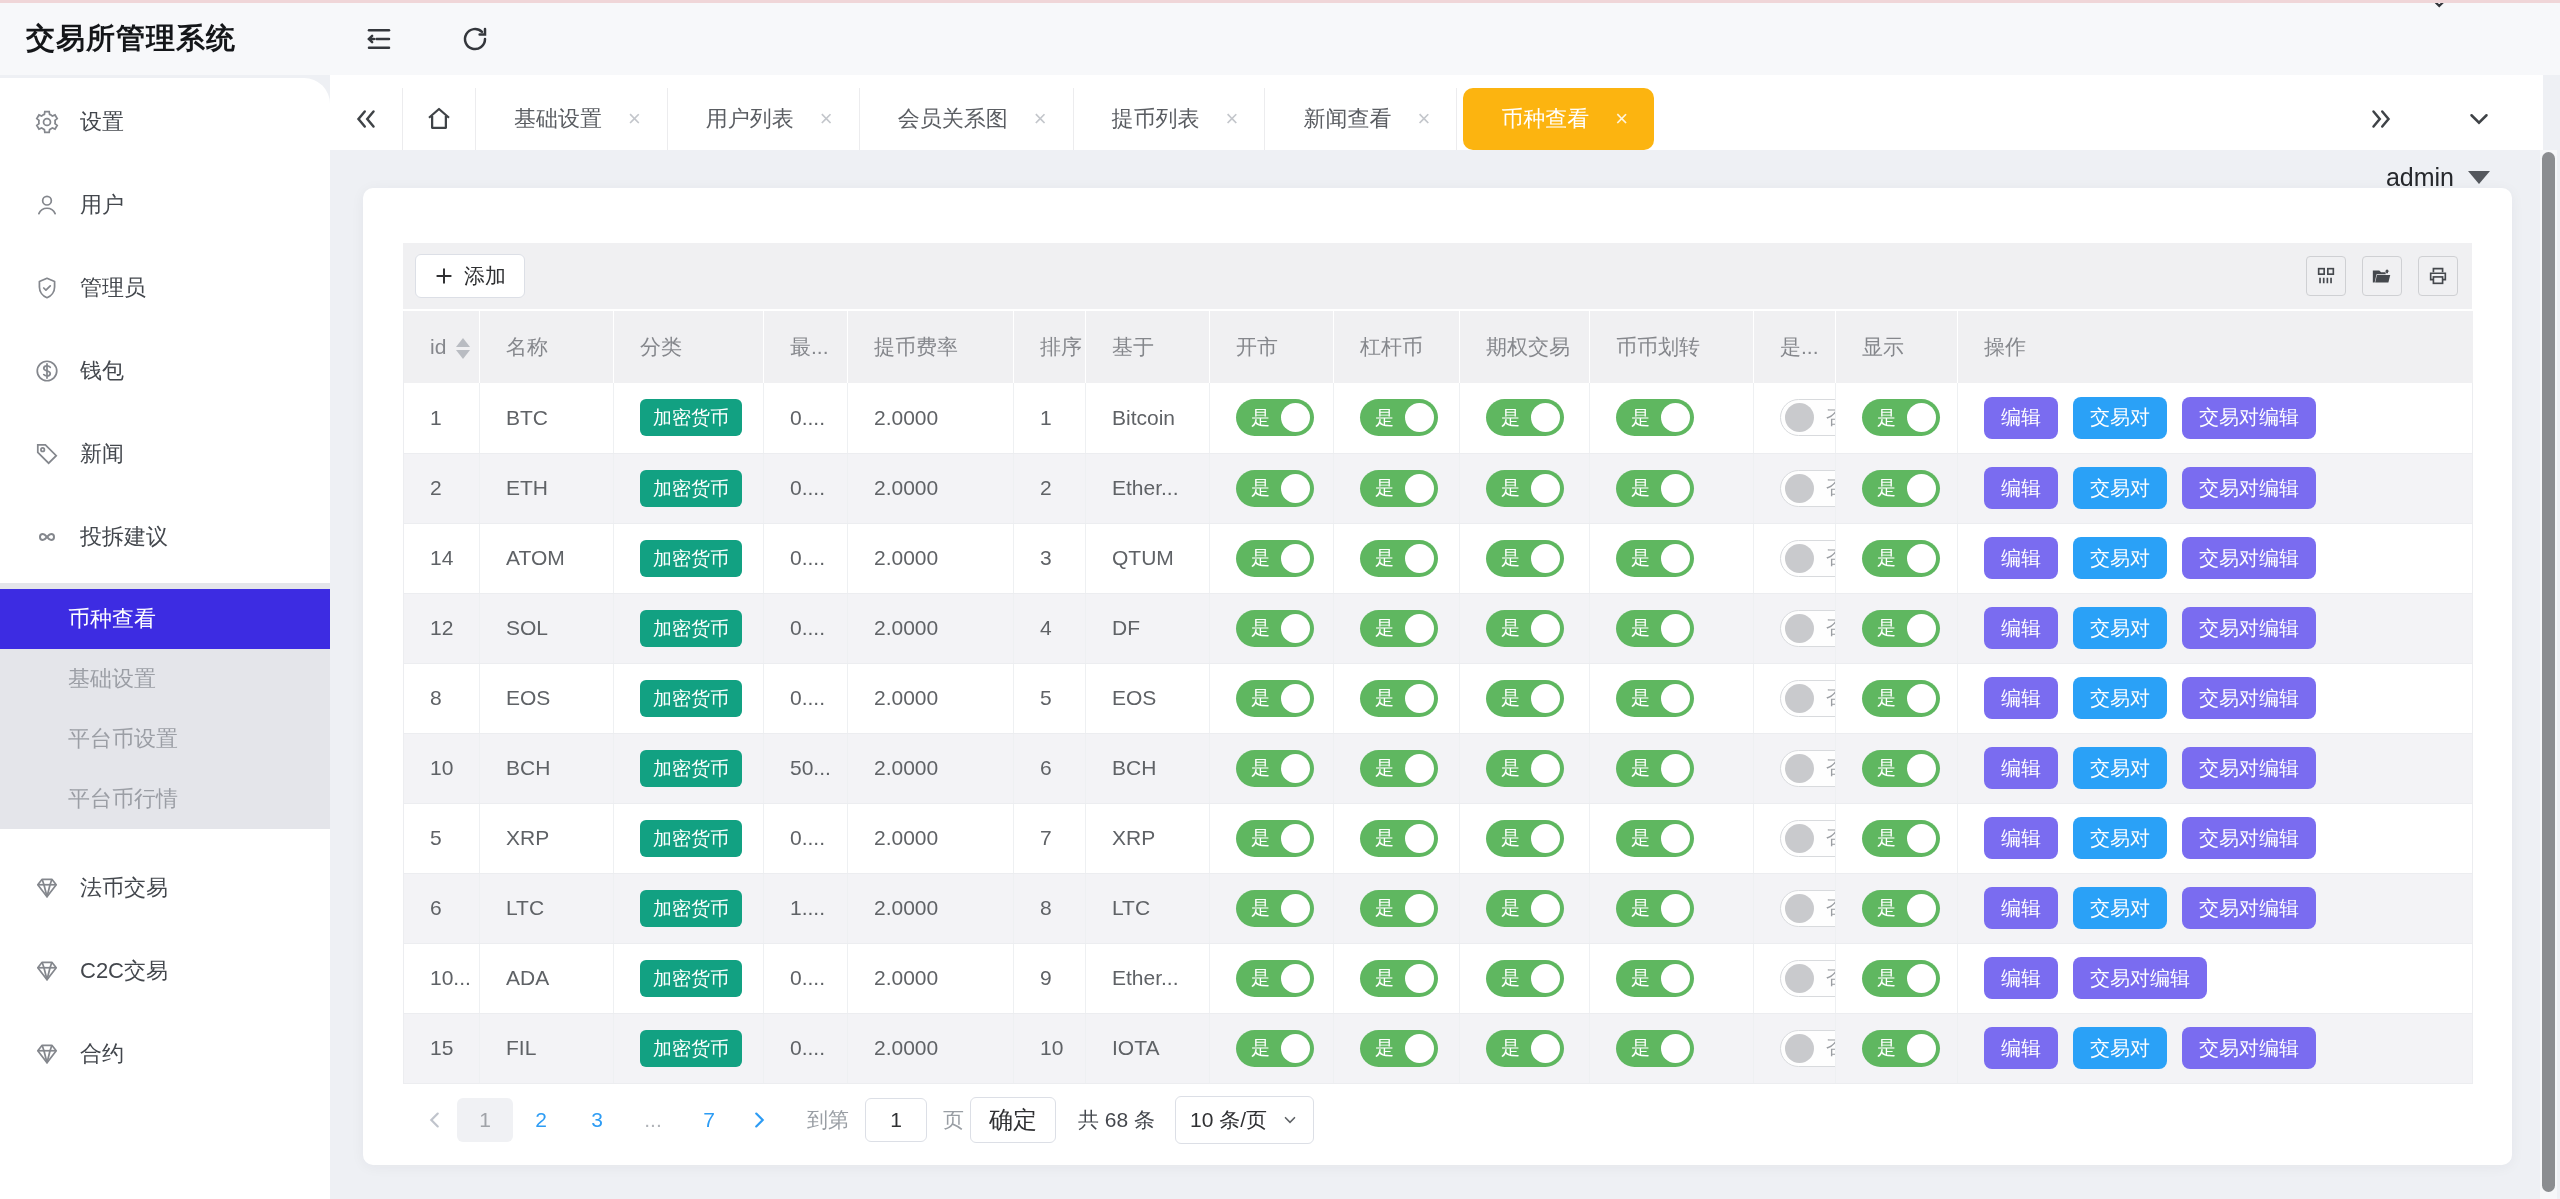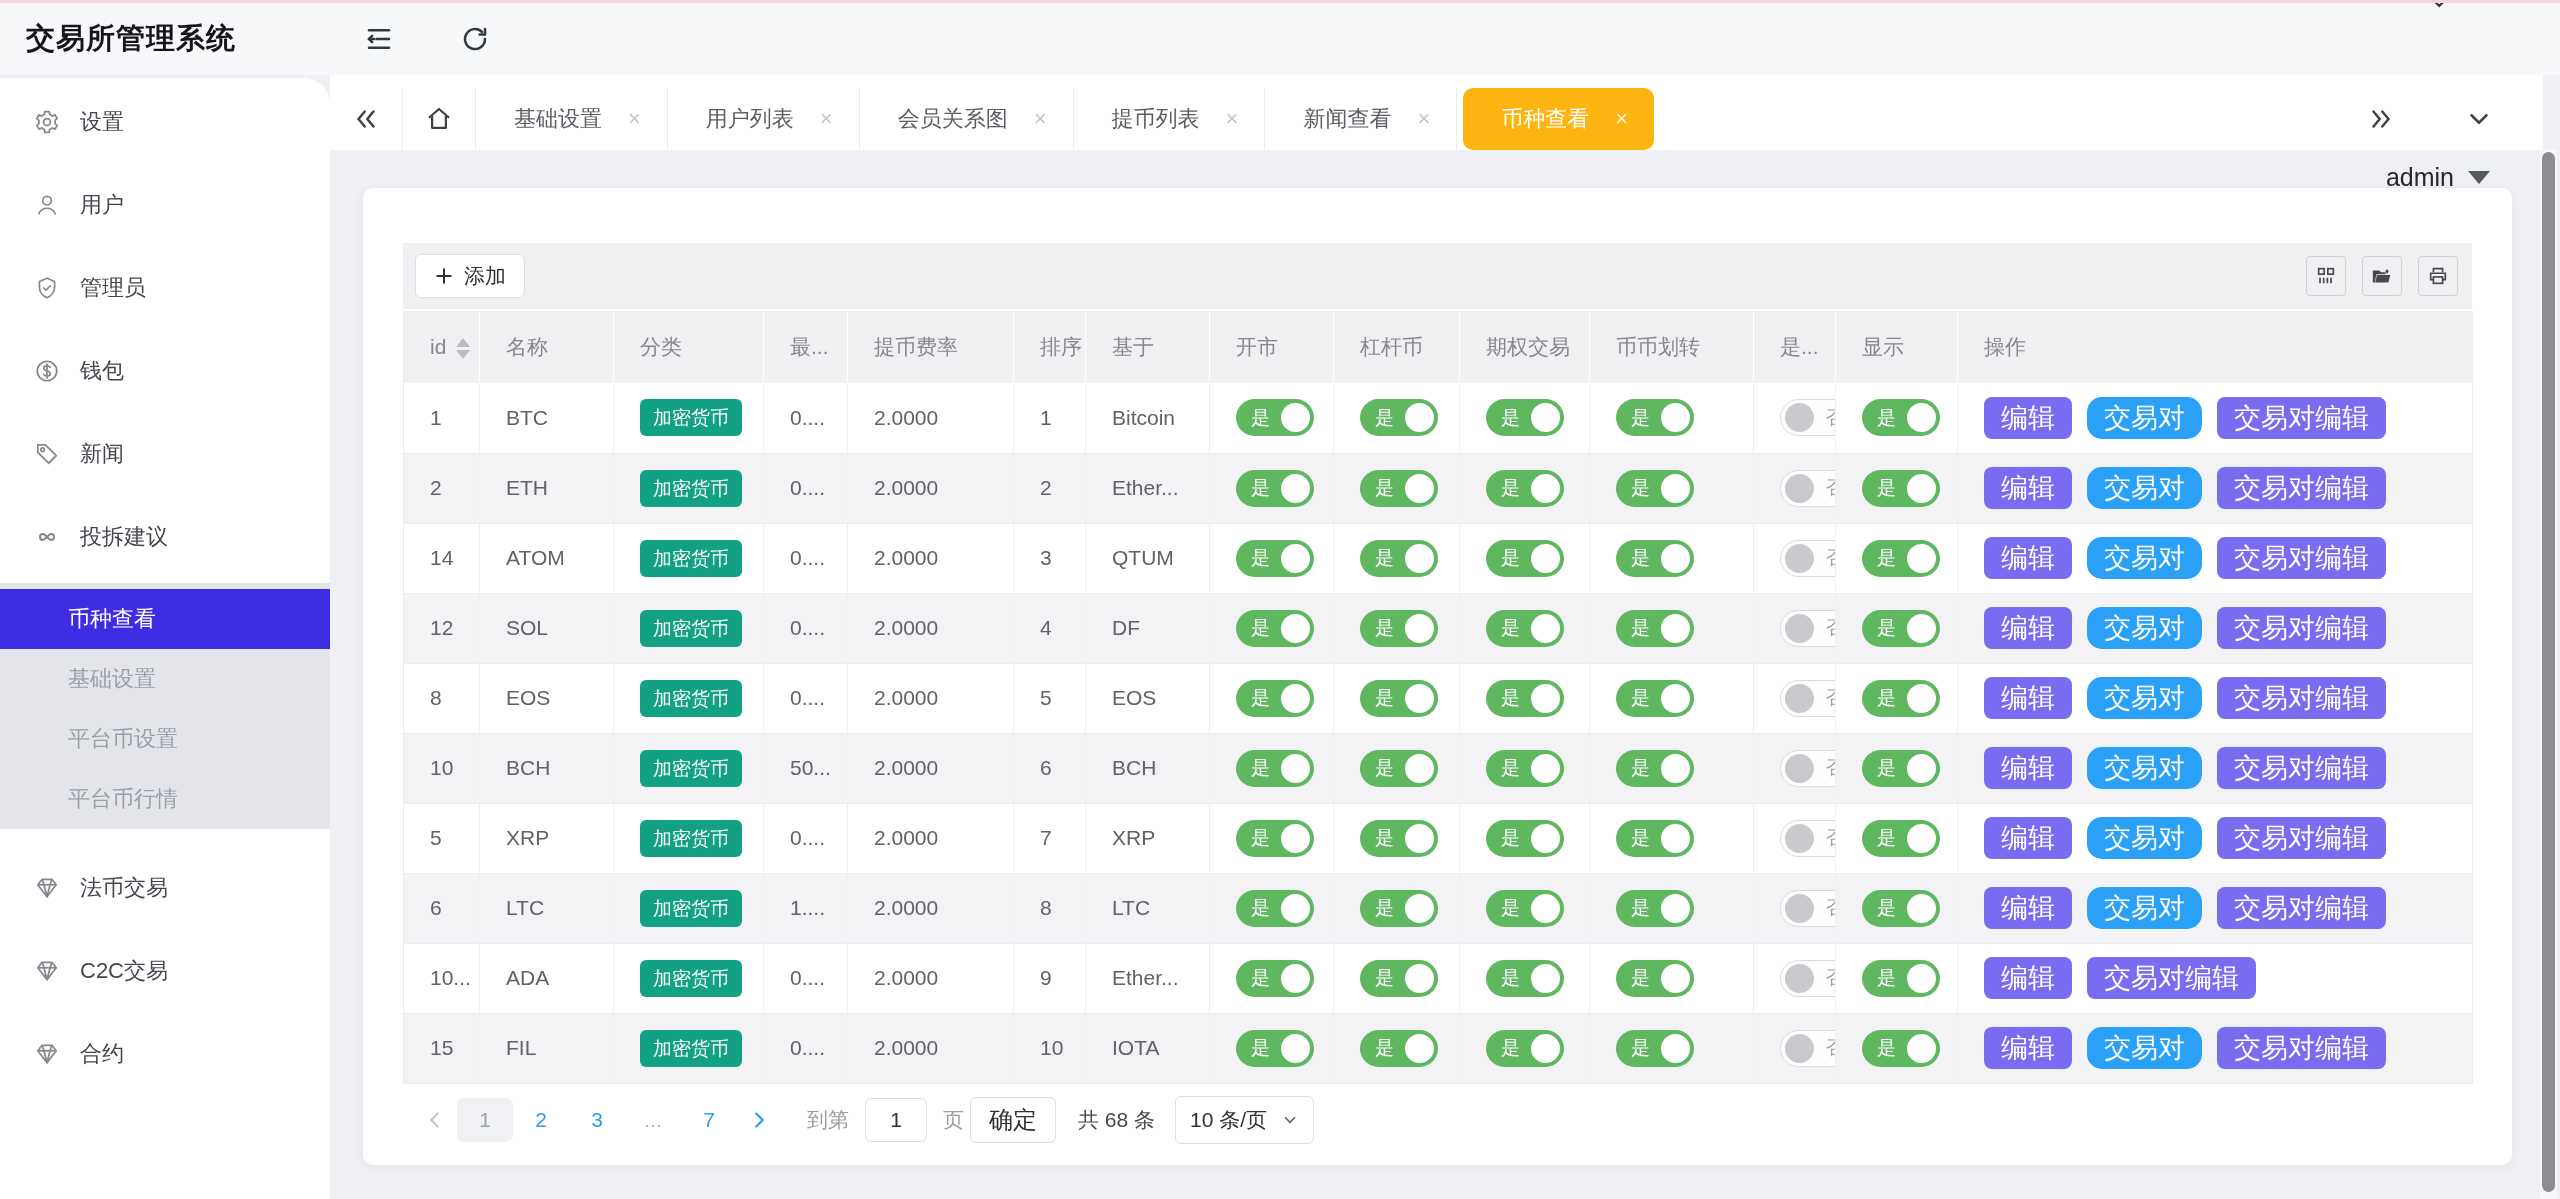--- a/index.html
+++ b/index.html
@@ -62,23 +62,23 @@
   .sorter i{width:0;height:0;border-left:7px solid transparent;border-right:7px solid transparent;display:block;}
   .sorter .up{border-bottom:9px solid #b9bcc2;}
   .sorter .down{border-top:9px solid #b9bcc2;}
   .badge{display:inline-block;background:#12a182;color:#fff;font-size:19px;line-height:1;padding:9px 13px;border-radius:6px;}
   .toggle{display:inline-flex;align-items:center;height:37px;border-radius:19px;box-sizing:border-box;cursor:pointer;}
   .toggle.on{background:#5fb760;color:#fff;font-size:19px;padding:0 4px 0 15px;}
   .toggle.on .knob{width:29px;height:29px;border-radius:50%;background:#fff;margin-left:11px;}
   .toggle.off{background:#fefefe;border:1px solid #d8dadd;color:#9b9ea3;font-size:19px;padding:0 14px 0 4px;min-width:96px;}
   .toggle.off .knob{width:29px;height:29px;border-radius:50%;background:#c9cacd;margin-right:12px;}
   .clipcell{display:flex;overflow:hidden;}
-  .btn-act{display:inline-flex;align-items:center;height:42px;padding:0 17px;border-radius:8px;border:none;color:#fff;font-size:27px;margin-right:15px;cursor:pointer;font-family:inherit;}
+  .btn-act{display:inline-flex;align-items:center;height:42px;padding:0 17px;border-radius:8px;border:none;color:#fff;font-size:20px;margin-right:15px;cursor:pointer;font-family:inherit;}
   .btn-act.purple{background:#7a6cf0;}
-  .btn-act.blue{background:#2aa1f7;border-radius:15px;}
+  .btn-act.blue{background:#2aa1f7;}
 
   
   .pagination{display:flex;align-items:center;margin-top:12px;margin-left:10px;font-size:21px;color:#999ea4;}
   .pg-arrow{width:44px;height:44px;display:flex;align-items:center;justify-content:center;cursor:pointer;}
   .pg-arrow svg{width:22px;height:22px;}
   .pg-arrow.prev{color:#c0c4cc;}
   .pg-arrow.next{color:#2d9cf4;}
   .pg-num{min-width:44px;height:44px;display:flex;align-items:center;justify-content:center;color:#2d9cf4;cursor:pointer;border-radius:6px;padding:0 6px;}
   .pg-num.current{background:#f0f1f4;color:#a0a3a8;}
   .pg-num.dots{color:#b0b3b8;}

